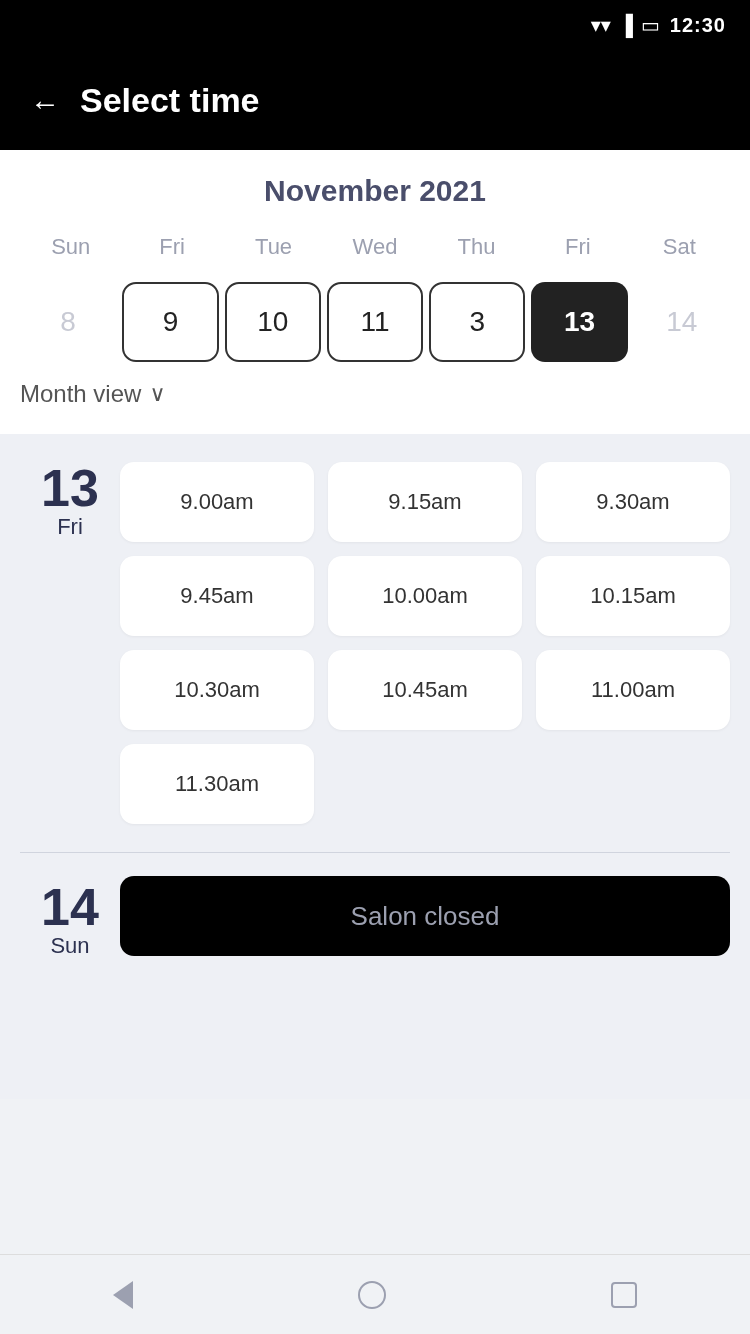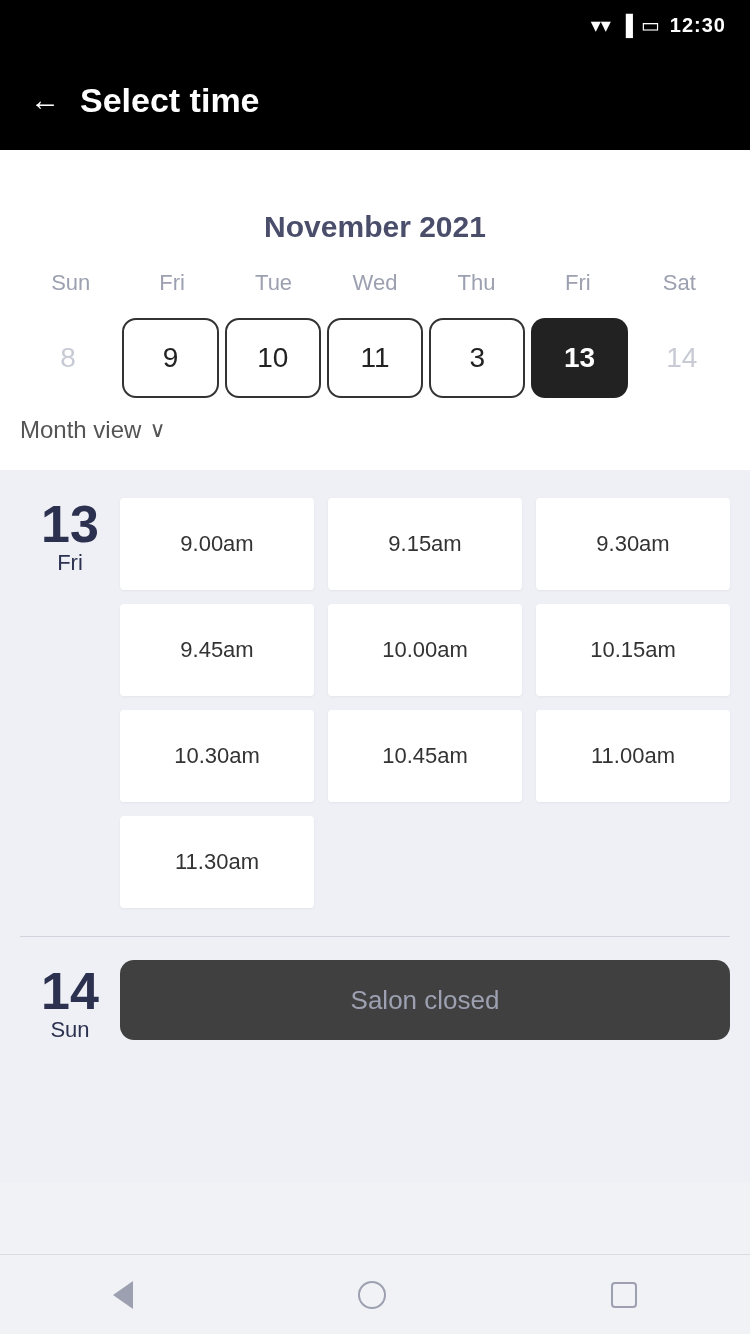--- a/index.html
+++ b/index.html
@@ -62,21 +62,20 @@
     .calendar-section {
       background: #fff;
       padding: 24px 20px 10px;
     }
     .month-title {
       text-align: center;
       font-size: 30px;
       color: #4a4e6b;
       font-weight: 600;
       margin-bottom: 20px;
-      margin-top: 36px;
     }
     .week-days {
       display: grid;
       grid-template-columns: repeat(7, 1fr);
       text-align: center;
       margin-bottom: 10px;
     }
     .week-day {
       font-size: 22px;
       color: #9ca0b0;
@@ -171,22 +170,22 @@
     .time-grid {
       flex: 1;
       display: grid;
       grid-template-columns: repeat(3, 1fr);
       gap: 14px;
       padding: 8px 0;
     }
 
     .time-slot {
       background: #fff;
-      border-radius: 4px;
-      height: 92px;
+      border-radius: 14px;
+      height: 80px;
       display: flex;
       align-items: center;
       justify-content: center;
       font-size: 22px;
       color: #333;
       cursor: pointer;
       box-shadow: 0 1px 3px rgba(0,0,0,0.05);
     }
 
     .divider {
@@ -197,21 +196,21 @@
 
     .closed-block {
       display: flex;
       align-items: center;
       gap: 0;
       margin-bottom: 20px;
     }
 
     .closed-message {
       flex: 1;
-      background: #404040;
+      background: #000000;
       border-radius: 14px;
       height: 80px;
       display: flex;
       align-items: center;
       justify-content: center;
       font-size: 26px;
       color: #9ca0b0;
     }
 
     

